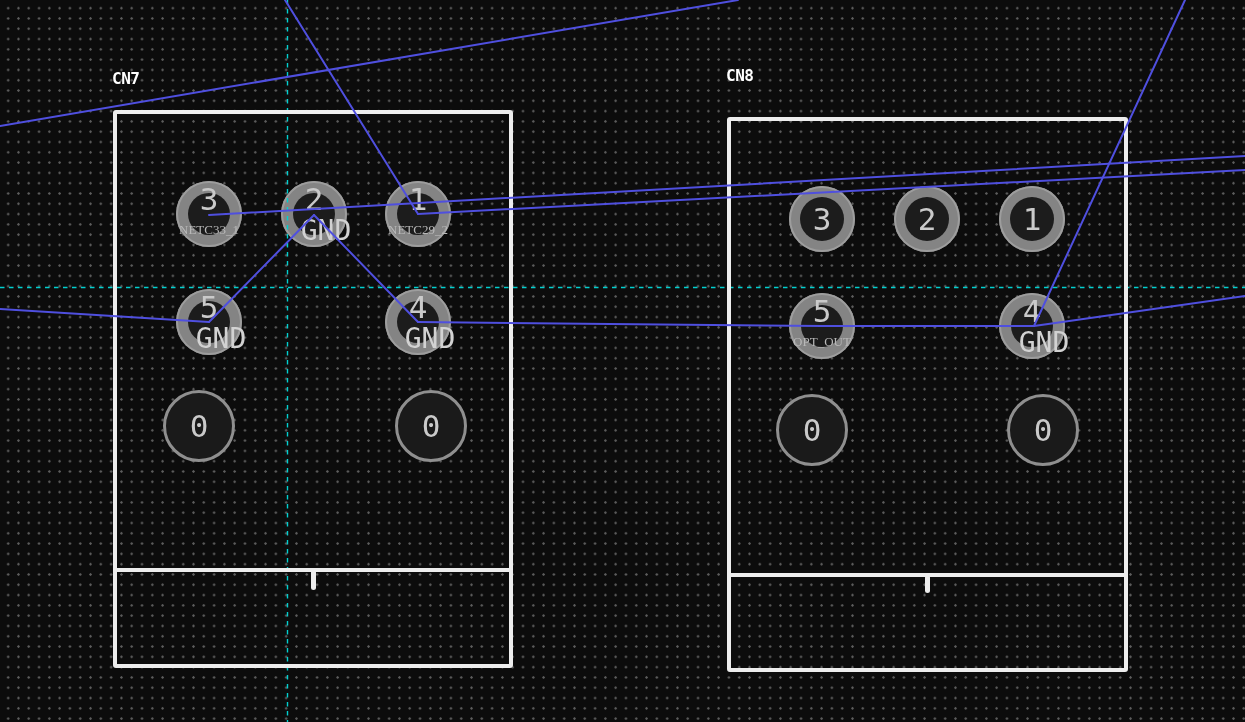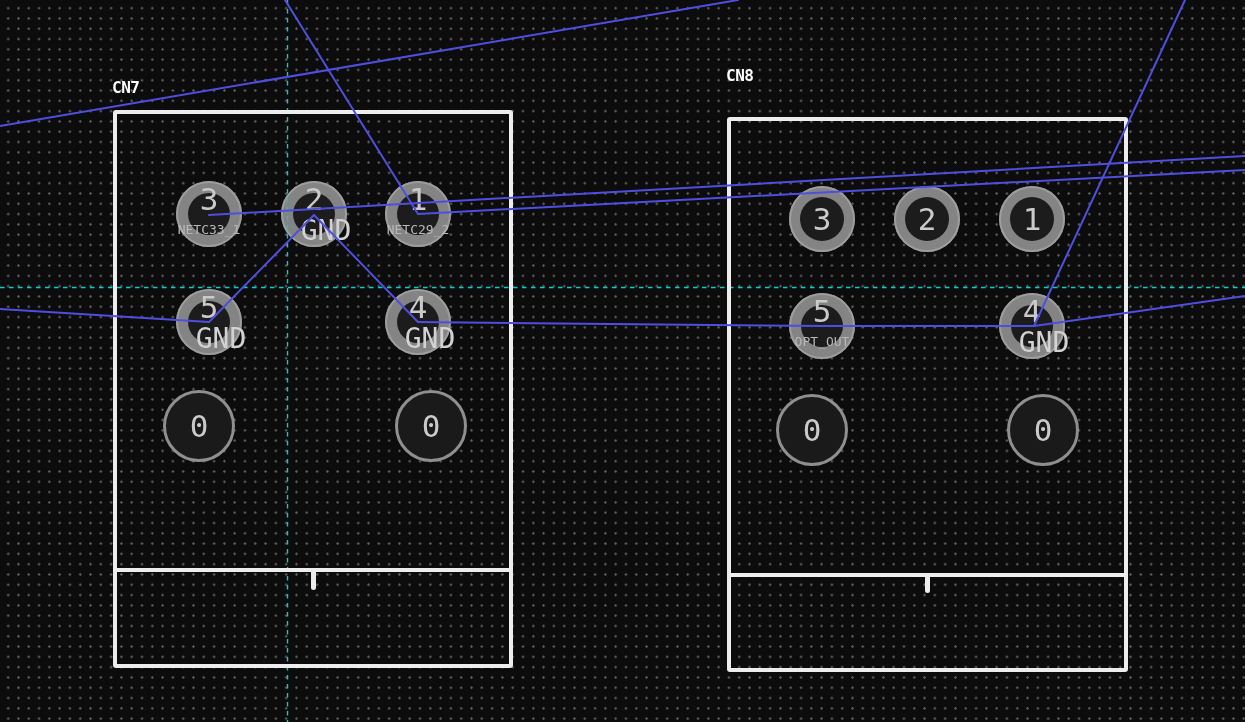--- a/index.html
+++ b/index.html
@@ -17,21 +17,21 @@
   
   .pad { position:absolute; border-radius:50%; box-sizing:border-box; }
   .pad.tht { background:#848484; box-shadow: inset 0 0 0 2px #9d9d9d; }
   .pad.npth { background:#1a1a1a; border:3px solid #8f8f8f; }
   .pad .hole { position:absolute; left:50%; top:50%; transform:translate(-50%,-50%);
                border-radius:50%; background:#1c1c1c; }
   .pad-num { position:absolute; left:50%; transform:translate(-50%,-50%);
              color:#cacaca; font-size:31px; line-height:1; white-space:nowrap; }
   .pad-net { position:absolute; left:50%; transform:translate(-50%,-50%);
              white-space:nowrap; line-height:1; }
-  .net-small { font-size:13px; color:#b8b8b8; letter-spacing:0; }
+  .net-small { font-size:13px; color:#b8b8b8; letter-spacing:0;font-family:Liberation Serif, serif; }
   .net-large { font-size:28px; color:#d2d2d2;padding-left:24px; }
 
   
   .outline { position:absolute; border:4px solid #ededed; border-radius:3px; box-sizing:border-box; }
   .divider { position:absolute; height:4px; background:#ededed; border-radius:2px; }
   .notch   { position:absolute; width:5px;  background:#ededed; border-radius:3px; }
   .ref-label { position:absolute; color:#ffffff; font-weight:bold; font-size:16px;
                line-height:1; letter-spacing:-0.5px; }
 </style>
 </head>
@@ -100,21 +100,21 @@
       </div>
     </div>
   <svg class="layer" id="guides-svg" viewBox="0 0 1245 722">
       <line x1="287.5" y1="0" x2="287.5" y2="722" stroke="#00d0d0" stroke-width="1.4" stroke-dasharray="4.5 4.5"></line>
       <line x1="0" y1="287.5" x2="1245" y2="287.5" stroke="#00d0d0" stroke-width="1.4" stroke-dasharray="4.5 4.5"></line>
     </svg>
   <div class="layer" id="silk-layer">
       <div class="outline" style="left: 113px; top: 110px; width: 400px; height: 558px;"></div>
       <div class="divider" style="left: 113px; top: 568px; width: 400px;"></div>
       <div class="notch" style="left: 311px; top: 570px; height: 20px;"></div>
-      <div class="ref-label" style="left: 112px; top: 80px;">CN7</div>
+      <div class="ref-label" style="left: 112px; top: 71px;">CN7</div>
       <div class="outline" style="left: 727px; top: 117px; width: 401px; height: 555px;"></div>
       <div class="divider" style="left: 727px; top: 573px; width: 401px;"></div>
       <div class="notch" style="left: 925px; top: 575px; height: 18px;"></div>
       <div class="ref-label" style="left: 726px; top: 68px;">CN8</div>
     </div>
   <svg class="layer" id="tracks-svg" viewBox="0 0 1245 722">
       <line x1="0" y1="126" x2="738" y2="0" stroke="#4f4fdf" stroke-width="2" stroke-linecap="round"></line>
       <line x1="285" y1="0" x2="418" y2="214" stroke="#4f4fdf" stroke-width="2" stroke-linecap="round"></line>
       <line x1="209" y1="215" x2="1245" y2="156" stroke="#4f4fdf" stroke-width="2" stroke-linecap="round"></line>
       <line x1="418" y1="214" x2="1245" y2="170" stroke="#4f4fdf" stroke-width="2" stroke-linecap="round"></line>

